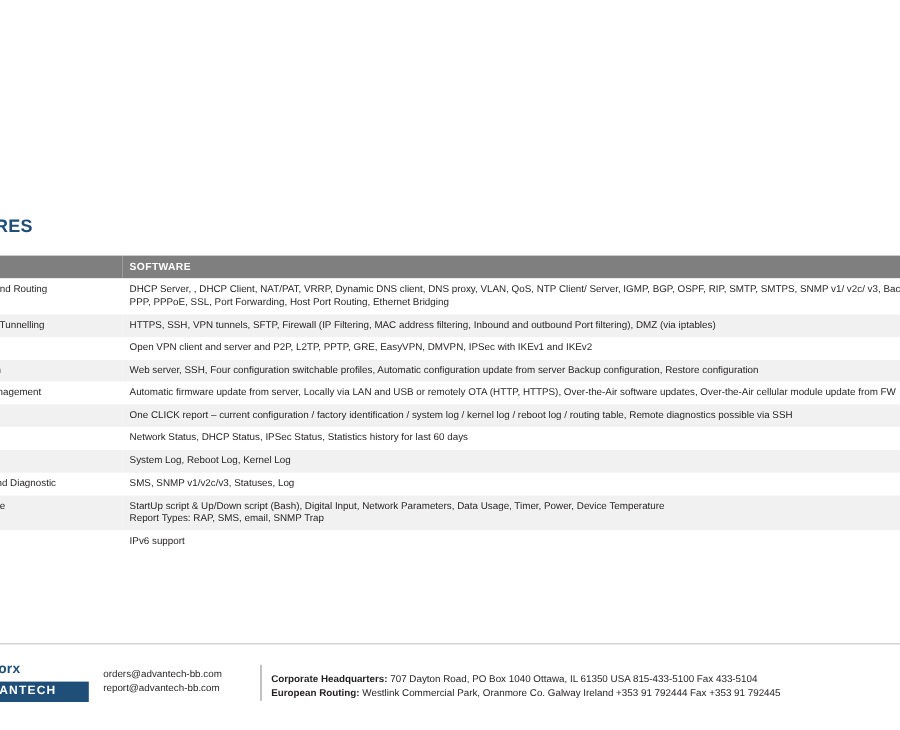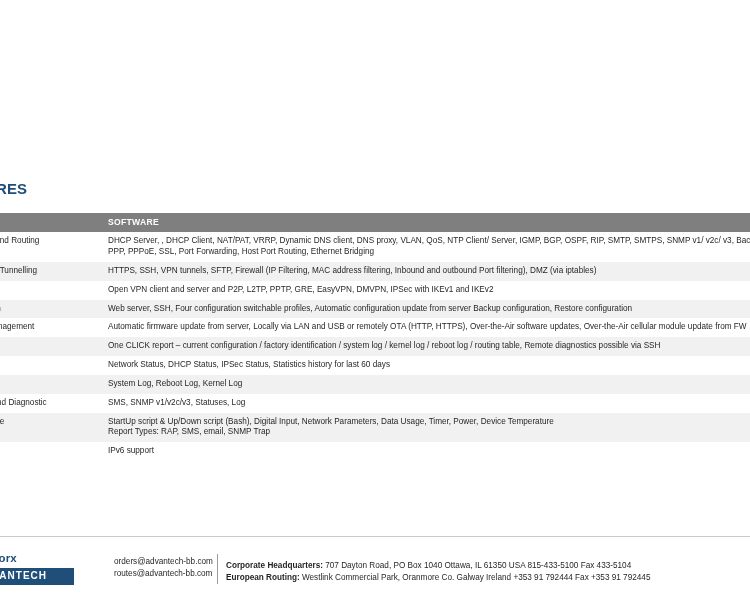--- a/index.html
+++ b/index.html
@@ -133,21 +133,20 @@
     white-space: nowrap;
   }
 
   .footer-emails {
     position: absolute;
     left: 140px;
     top: 4px;
     font-size: 8.2px;
     line-height: 1.5;
     color: #231f20;
-    margin-left: 28px;
   }
 
   .footer-divider {
     position: absolute;
     left: 271px;
     top: 2px;
     width: 1px;
     height: 30px;
     background: #9a9a9a;
   }
@@ -263,21 +262,21 @@
 
     <div class="brand-block">
       <div class="brand-smartworx">SmartWorx</div>
       <div class="brand-sub"></div>
 
       <div class="brand-sub-text">ADVANTECH</div>
     </div>
 
     <div class="footer-emails">
       <div>orders@advantech-bb.com</div>
-      <div>routes@advantech-bb.com</div>
+      <div>report@advantech-bb.com</div>
     </div>
 
     <div class="footer-divider"></div>
 
     <div class="footer-addresses">
       <div>
         <span class="addr-label">Corporate Headquarters:</span>
         <span>707 Dayton Road, PO Box 1040 Ottawa, IL 61350 USA   815-433-5100  Fax 433-5104</span>
       </div>
       <div>

